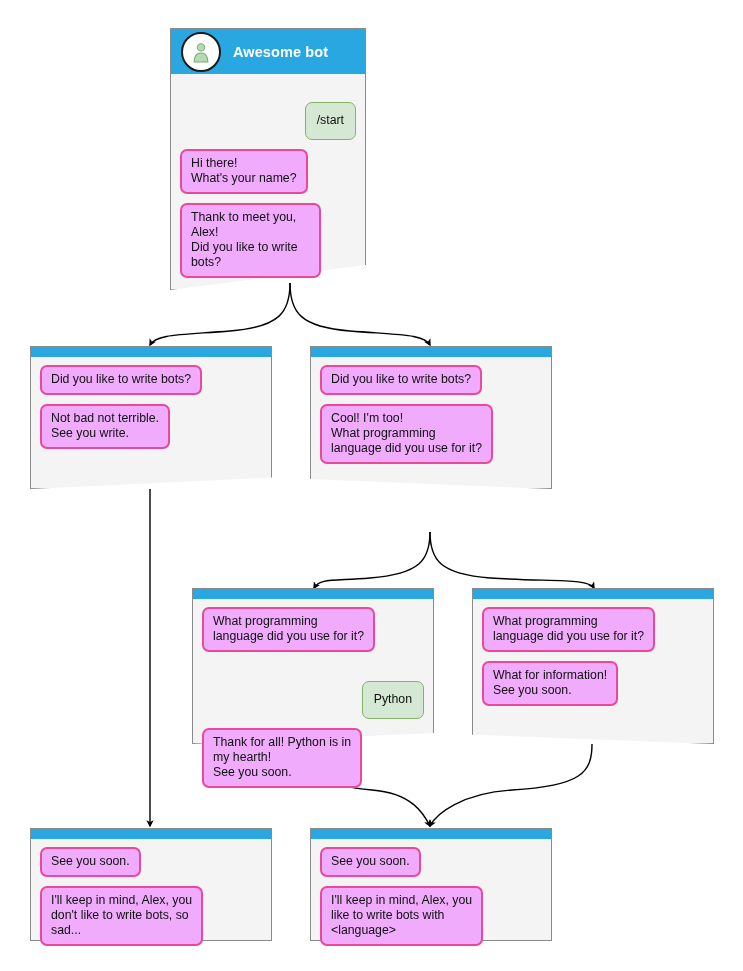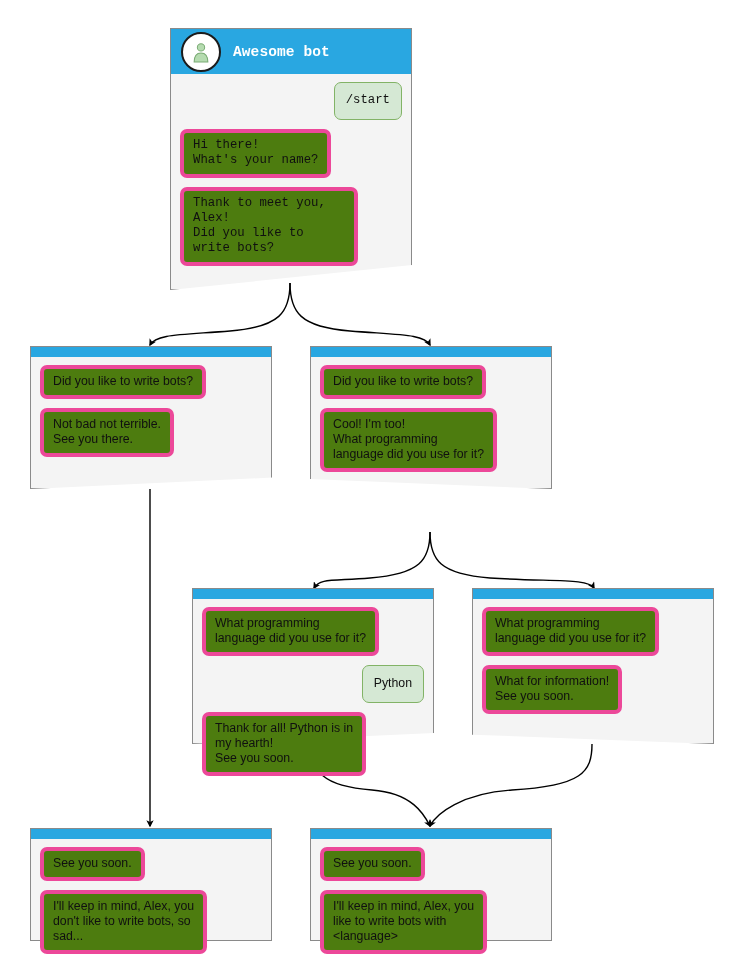--- a/index.html
+++ b/index.html
@@ -117,29 +117,29 @@
     border-radius: 7px;
     padding: 5px 9px 6px 9px;
     font-size: 12.3px;
     line-height: 15px;
     color: #101010;
     box-sizing: border-box;
     white-space: pre-line;
     max-width: 80%;
   }
   .bubble.bot {
-    background: #4d7c0f;
-    border: 4px solid #ec4899;
+    background: #f0abfc;
+    border: 2px solid #ec4899;
   }
   .bubble.user {
     background: #d5e8d4;
     border: 1px solid #82b366;
     text-align: left;
   }
-  .bubble.user.tall { padding: 10px 11px 11px 11px; }
+  .bubble.user.tall { padding: 10px 11px 11px 11px; margin-top: 20px; }
 </style>
 </head>
 <body>
 
 <div id="canvas">
 
   <svg id="edges" viewBox="0 0 743 971" width="743" height="971">
     <defs>
       <marker id="arrow" viewBox="0 0 10 10" refX="8" refY="5" markerWidth="5.2" markerHeight="5.2" orient="auto-start-reverse">
         <path d="M 0 0 L 10 5 L 0 10 L 2.6 5 z" fill="#000000"></path>
@@ -151,21 +151,21 @@
 
     <path d="M 150 489 L 150 826" fill="none" stroke="#000000" stroke-width="1.4" marker-end="url(#arrow)"></path>
 
     <path d="M 430 532 C 430 560, 420 574, 370 578 C 332 581, 320 578, 314 588" fill="none" stroke="#000000" stroke-width="1.4" marker-end="url(#arrow)"></path>
     <path d="M 430 532 C 430 560, 440 574, 490 578 C 552 582, 588 578, 594 588" fill="none" stroke="#000000" stroke-width="1.4" marker-end="url(#arrow)"></path>
 
     <path d="M 312 744 C 312 772, 322 786, 372 790 C 412 793, 424 814, 430 826" fill="none" stroke="#000000" stroke-width="1.4" marker-end="url(#arrow)"></path>
     <path d="M 592 744 C 592 772, 582 786, 512 790 C 462 793, 436 814, 430 826" fill="none" stroke="#000000" stroke-width="1.4" marker-end="url(#arrow)"></path>
   </svg>
 
-  <div class="node node-main" style="left:170px; top:28px; width:242px; height:262px;font-family:Liberation Mono, monospace;">
+  <div class="node node-main" style="left:170px; top:28px; width:196px; height:262px;">
     <div class="node-skew">
       <div class="node-body" style="clip-path: polygon(0% 0%, 100% 0%, 100% 90.5%, 0% 100%);"></div>
 
       <div class="node-header">
         <div class="avatar">
           <svg width="22" height="22" viewBox="0 0 24 24">
             <circle cx="12" cy="7" r="4" fill="#b5dbb0" stroke="#7aab74" stroke-width="1.1"></circle>
             <path d="M 4.5 23 C 4.5 15.5, 8 13, 12 13 C 16 13, 19.5 15.5, 19.5 23 Z" fill="#b5dbb0" stroke="#7aab74" stroke-width="1.1"></path>
           </svg>
         </div>
@@ -191,21 +191,21 @@
   <div class="node node-sub" style="left:30px; top:346px; width:242px; height:143px;">
     <div class="node-skew">
       <div class="node-body" style="clip-path: polygon(0% 0%, 100% 0%, 100% 92%, 0% 100%);"></div>
       <div class="node-header"></div>
       <div class="chat-area">
         <div class="msg-row from-bot">
           <div class="bubble bot">Did you like to write bots?</div>
         </div>
         <div class="msg-row from-bot">
           <div class="bubble bot">Not bad not terrible.
-See you there.</div>
+See you write.</div>
         </div>
       </div>
     </div>
   </div>
 
   <div class="node node-sub" style="left:310px; top:346px; width:242px; height:143px;">
     <div class="node-skew">
       <div class="node-body" style="clip-path: polygon(0% 0%, 100% 0%, 100% 100%, 0% 93%);"></div>
       <div class="node-header"></div>
       <div class="chat-area">

